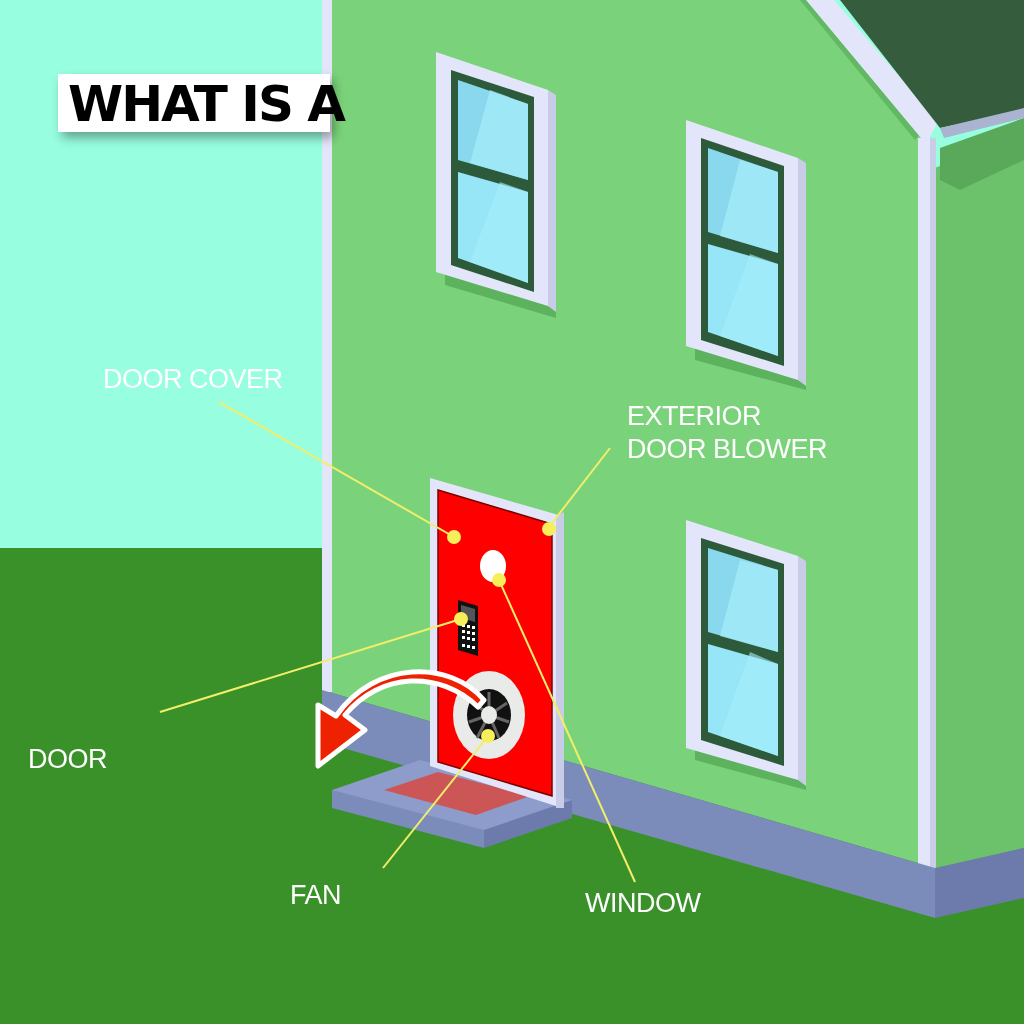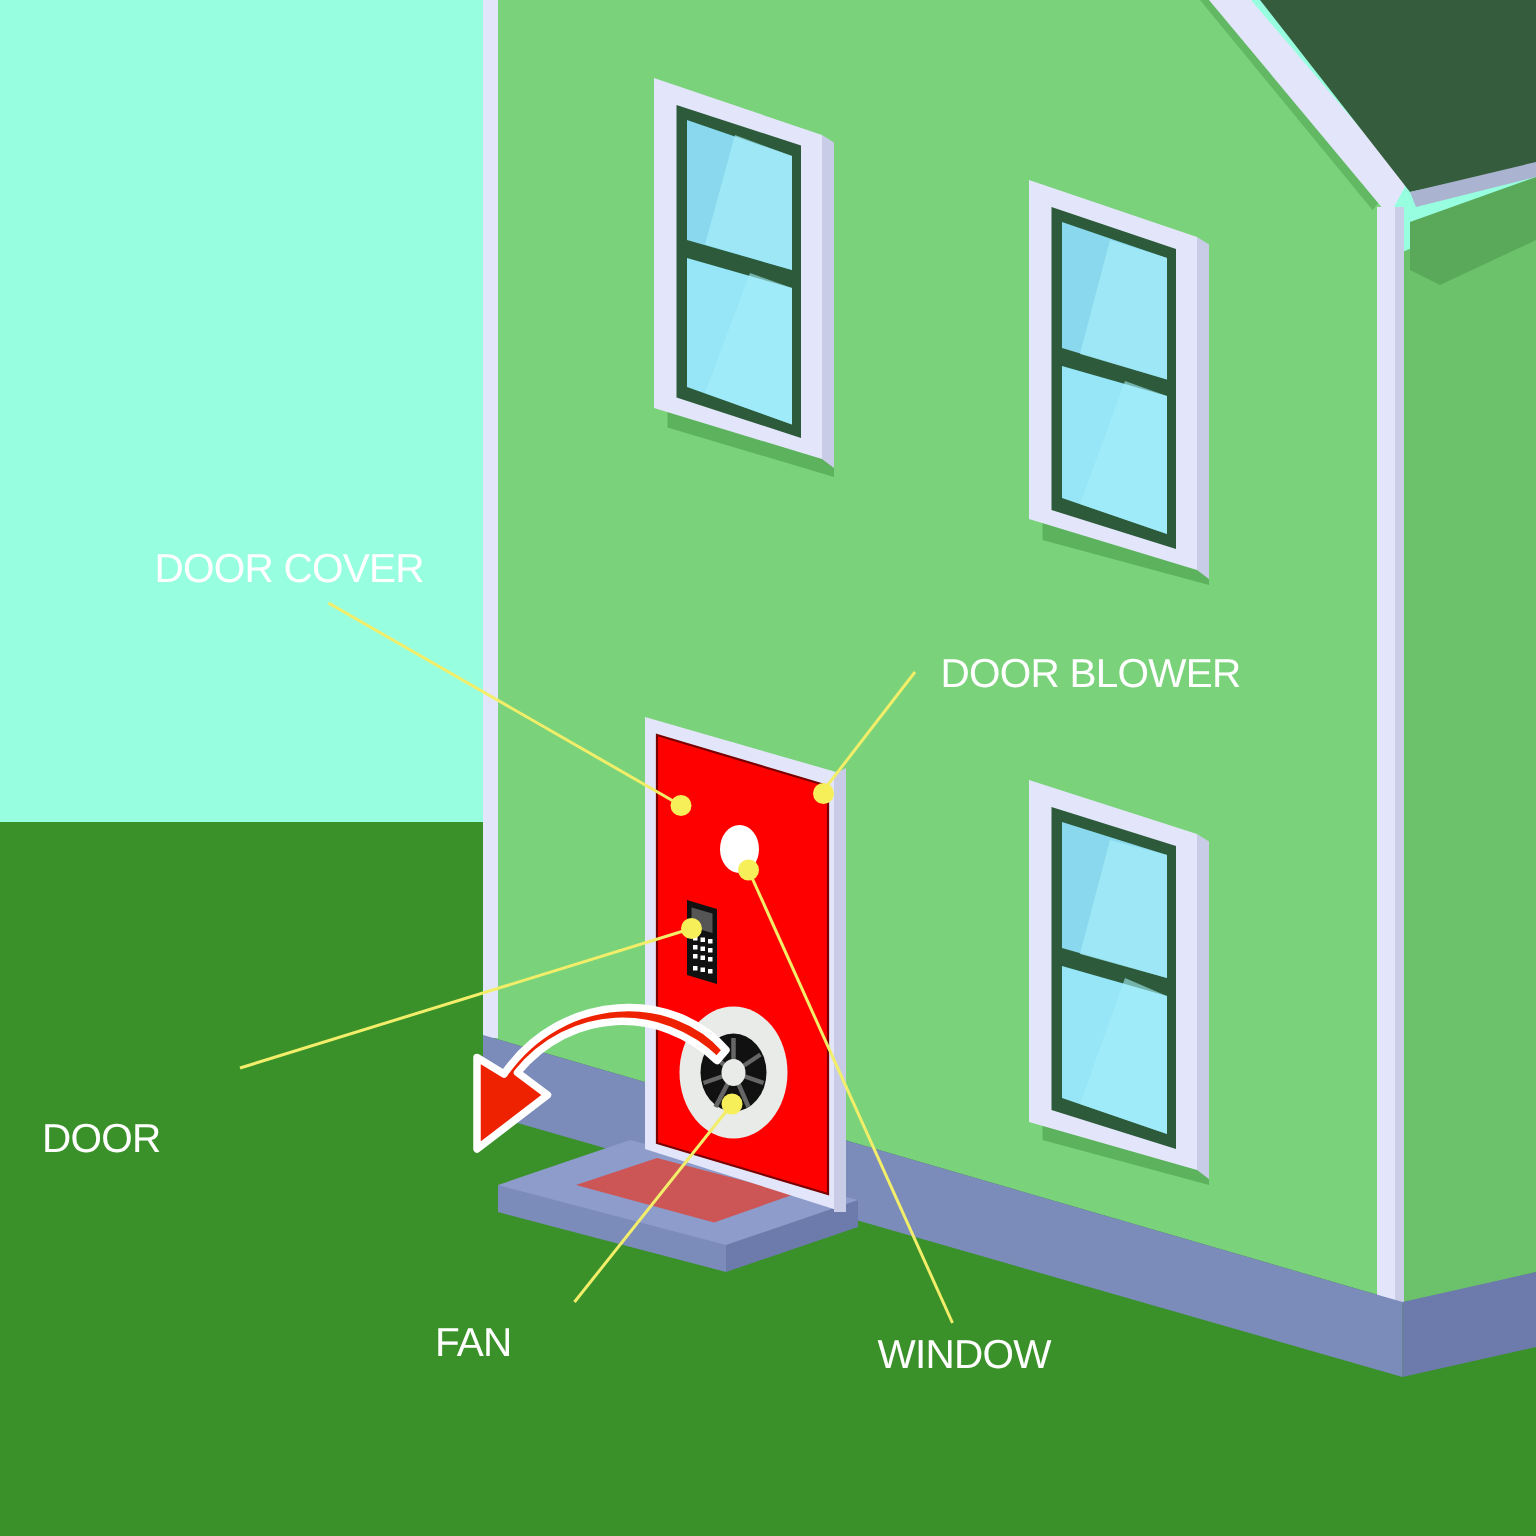--- a/index.html
+++ b/index.html
@@ -139,19 +139,23 @@
 
   <g fill="#f6ef5a">
     <circle cx="454" cy="537" r="7"></circle>
     <circle cx="549" cy="529" r="7"></circle>
     <circle cx="461" cy="619" r="7"></circle>
     <circle cx="488" cy="736" r="7"></circle>
     <circle cx="499" cy="580" r="7"></circle>
   </g>
 </svg>
 
+<div class="title-box" style="left:58px;top:74px;width:272px;height:58px;">
+  <div class="title-text" style="position:absolute;left:10px;top:5px;">WHAT IS A</div>
+</div>
 
 <div class="label" style="left:103px;top:366px;">DOOR COVER</div>
+<div class="label" style="left:627px;top:403px;">EXTERIOR</div>
 <div class="label" style="left:627px;top:436px;">DOOR BLOWER</div>
 <div class="label" style="left:28px;top:746px;">DOOR</div>
 <div class="label" style="left:290px;top:882px;">FAN</div>
 <div class="label" style="left:585px;top:890px;">WINDOW</div>
 </div>
 
 </body></html>

